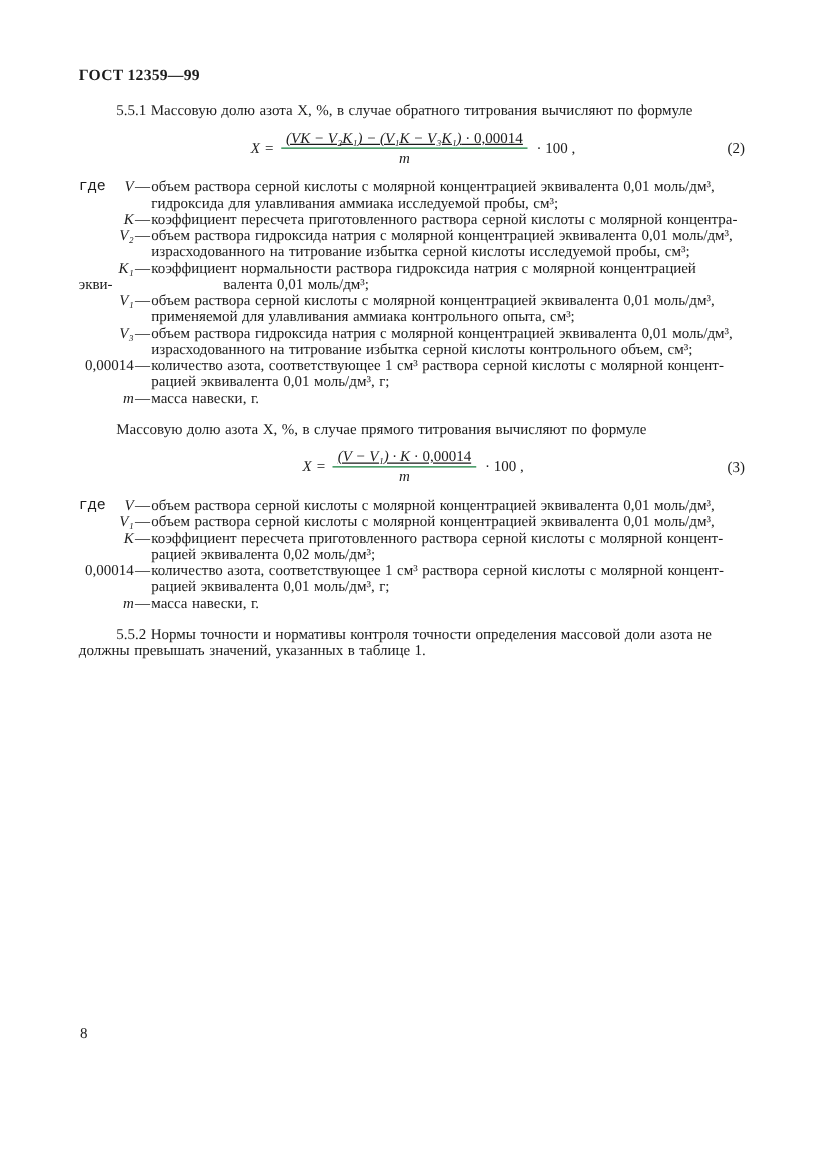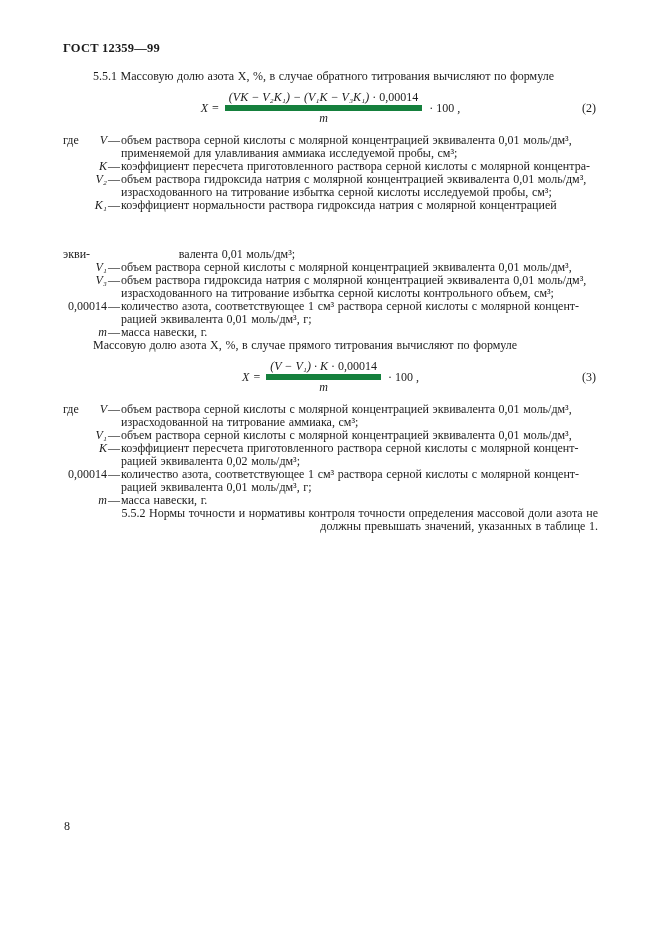--- a/index.html
+++ b/index.html
@@ -10,61 +10,61 @@
     background: #ffffff;
     font-family: "Liberation Serif", "DejaVu Serif", serif;
     font-size: 12px;
     line-height: 13px;
     color: #1b1b1b;
     overflow: hidden;
   }
   .content {
     position: absolute;
     left: 63px;
-    top: 42px;
+    top: 54px;
     width: 535px;
   }
   .doc-header {
     font-weight: bold;
     font-size: 12.5px;
     margin-bottom: 15px;
     letter-spacing: 0.2px;
   }
   .para { margin: 0; word-spacing: 0.6px; }
-  .indent { text-indent: 30px; }
-  .line { display: block; text-align: right; }
+  .indent { text-indent: 30px; margin-top: 12px; }
+  .line { display: block; }
   .line.indent { text-indent: 30px; }
 
   
   .formula-block {
     position: relative;
     display: flex;
     justify-content: center;
     align-items: center;
     margin: 8px 0 9px 0;
     min-height: 31px;
   }
   .formula { display: flex; align-items: center; }
   .f-var { font-style: italic; }
   .f-eq { margin: 0 4px; }
   .frac { display: inline-flex; flex-direction: column; align-items: center; margin: 0 2px; }
-  .frac-num { padding: 0 4px 1px 4px; border-bottom: 6px solid #15803d; text-align: center; white-space: nowrap; }
+  .frac-num { padding: 0 4px 1px 4px; border-bottom: 1px solid #15803d; text-align: center; white-space: nowrap; text-decoration: underline; }
   .frac-den { padding-top: 1px; }
   .f-tail { margin-left: 5px; white-space: nowrap; text-align: center; }
   .eq-number { position: absolute; right: 2px; top: 50%; transform: translateY(-50%); }
 
   
   .def-list { margin: 0; }
   .def-row { position: relative; padding-left: 58px; word-spacing: 0.6px; }
-  .def-prefix { position: absolute; left: 0; top: 0; }
+  .def-prefix { position: absolute; left: 0; top: 0; font-family: Liberation Mono, monospace; }
   .def-term { position: absolute; left: 0; top: 0; width: 44px; text-align: right; white-space: nowrap; }
   .def-term.var { font-style: italic; }
   .def-dash { position: absolute; left: 44px; top: 0; width: 14px; text-align: center; }
   .def-line { display: block; }
-  .hang-row { padding-left: 0; margin-top: 36px; }
+  .hang-row { padding-left: 0; }
   .hang-right { margin-left: 85px; }
 
   .page-number { position: absolute; left: 64px; top: 820px; }
 </style>
 </head>
 <body>
 
 <div class="page">
   <div class="content">
 
@@ -85,21 +85,21 @@
       <span class="eq-number">(2)</span>
     </div>
 
     <div class="def-list">
       <div class="def-row">
         <span class="def-prefix">где</span>
         <span class="def-term var">V</span>
         <span class="def-dash">—</span>
         <span class="def-text">
           <span class="def-line">объем раствора серной кислоты с молярной концентрацией эквивалента 0,01 моль/дм³,</span>
-          <span class="def-line">применяемой для улавливания аммиака исследуемой пробы, см³;</span>
+          <span class="def-line">гидроксида для улавливания аммиака исследуемой пробы, см³;</span>
         </span>
       </div>
       <div class="def-row">
         <span class="def-term var">K</span>
         <span class="def-dash">—</span>
         <span class="def-text">
           <span class="def-line">коэффициент пересчета приготовленного раствора серной кислоты с молярной концентра-</span>
         </span>
       </div>
       <div class="def-row">
@@ -119,20 +119,21 @@
       </div>
       <div class="def-row hang-row">
         <span class="hang-left">экви-</span>
         <span class="hang-right">валента 0,01 моль/дм³;</span>
       </div>
       <div class="def-row">
         <span class="def-term var">V₁</span>
         <span class="def-dash">—</span>
         <span class="def-text">
           <span class="def-line">объем раствора серной кислоты с молярной концентрацией эквивалента 0,01 моль/дм³,</span>
+          <span class="def-line">применяемой для улавливания аммиака контрольного опыта, см³;</span>
         </span>
       </div>
       <div class="def-row">
         <span class="def-term var">V₃</span>
         <span class="def-dash">—</span>
         <span class="def-text">
           <span class="def-line">объем раствора гидроксида натрия с молярной концентрацией эквивалента 0,01 моль/дм³,</span>
           <span class="def-line">израсходованного на титрование избытка серной кислоты контрольного объем, см³;</span>
         </span>
       </div>
@@ -168,21 +169,20 @@
       <span class="eq-number">(3)</span>
     </div>
 
     <div class="def-list">
       <div class="def-row">
         <span class="def-prefix">где</span>
         <span class="def-term var">V</span>
         <span class="def-dash">—</span>
         <span class="def-text">
           <span class="def-line">объем раствора серной кислоты с молярной концентрацией эквивалента 0,01 моль/дм³,</span>
-          <span class="def-line">израсходованной на титрование аммиака, см³;</span>
         </span>
       </div>
       <div class="def-row">
         <span class="def-term var">V₁</span>
         <span class="def-dash">—</span>
         <span class="def-text">
           <span class="def-line">объем раствора серной кислоты с молярной концентрацией эквивалента 0,01 моль/дм³,</span>
         </span>
       </div>
       <div class="def-row">

